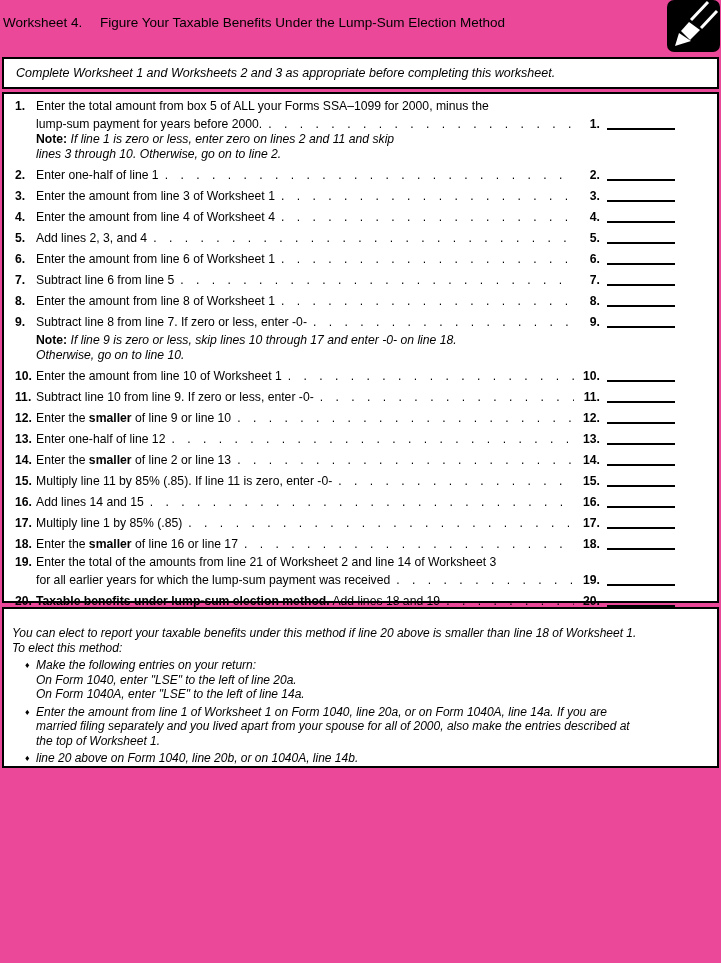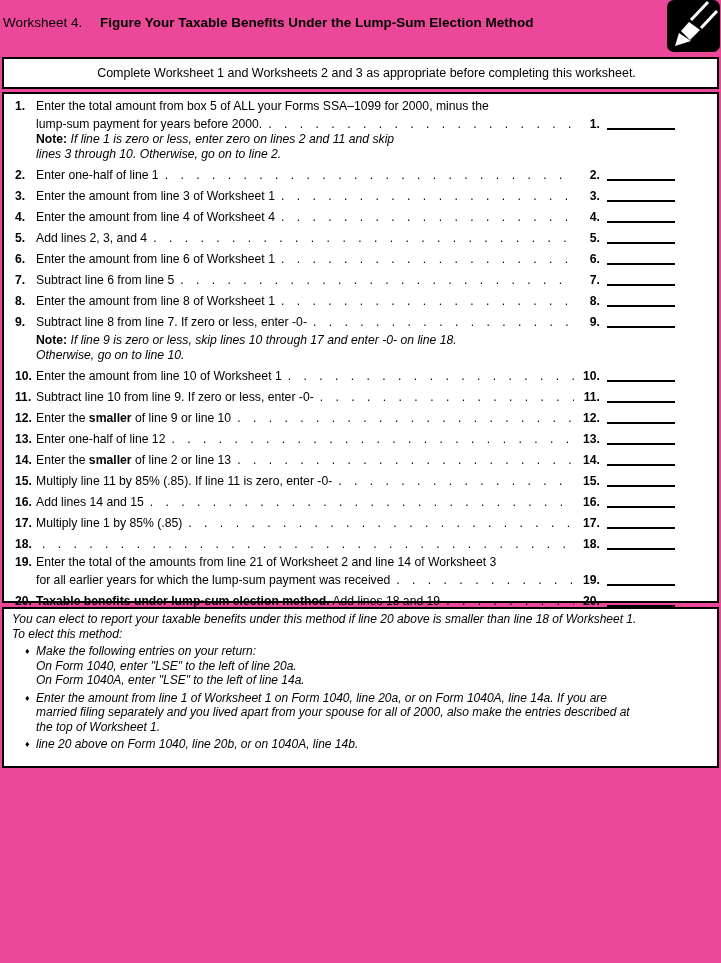--- a/index.html
+++ b/index.html
@@ -2,29 +2,29 @@
 <html><head>
 <meta charset="utf-8">
 <style>
   html,body{margin:0;padding:0;background:#fff;}
   body{font-family:"Liberation Sans",sans-serif;color:#000;}
   .page{position:relative;width:721px;height:963px;background:#ec4899;overflow:hidden;}
 
   
   .hdr{position:absolute;left:3px;top:13px;display:flex;font-size:13.5px;line-height:19px;}
   .hdr-label{width:97px;flex:0 0 97px;}
-  .hdr-title{font-weight:bold;}
+  .hdr-title{font-weight:normal;}
   .wicon{position:absolute;right:1px;top:0;width:53px;height:52px;}
 
   
   .box{position:absolute;left:0;right:0;margin:0 2px;border:2px solid #000;box-sizing:border-box;background:#fff;}
   .introbox{top:57px;height:32px;display:flex;align-items:center;padding-left:12px;
-            font-size:12.5px;justify-content:center;}
+            font-style:italic;font-size:12.5px;}
   .mainbox{top:92px;height:511px;padding-top:5px;}
-  .electbox{top:607px;height:161px;font-style:italic;font-size:12px;padding:3px 6px 0 8px;}
+  .electbox{top:607px;height:161px;font-style:italic;font-size:12px;padding:17px 6px 0 8px;}
 
   
   .wline{display:flex;align-items:baseline;line-height:15px;font-size:12.2px;padding-right:42px;}
   .wline.mt{margin-top:3px;}
   .lnum{flex:0 0 32px;box-sizing:border-box;padding-left:11px;font-weight:bold;}
   .ltext{flex:0 0 auto;white-space:nowrap;}
   .leader{flex:1 1 10px;overflow:hidden;white-space:nowrap;word-spacing:9px;margin:0 4px 0 6px;min-width:8px;}
   .spacer{flex:1 1 auto;}
   .enum{flex:0 0 auto;min-width:22px;text-align:right;font-weight:bold;}
   .eline{flex:0 0 68px;height:12px;border-bottom:2px solid #000;position:relative;top:2px;margin-left:7px;}
@@ -205,20 +205,21 @@
         </div>
         <div class="wline mt">
           <span class="lnum">17.</span>
           <span class="ltext"><span>Multiply line 1 by 85% (.85)</span></span>
           <span class="leader">. . . . . . . . . . . . . . . . . . . . . . . . . . . . . . . . . . . . . . . . . . . . . . . . . . . . . . . . . . . . </span>
           <span class="enum">17.</span>
           <span class="eline"></span>
         </div>
         <div class="wline mt">
           <span class="lnum">18.</span>
+          <span class="ltext"><span>Enter the </span><span class="b">smaller</span><span> of line 16 or line 17</span></span>
           <span class="leader">. . . . . . . . . . . . . . . . . . . . . . . . . . . . . . . . . . . . . . . . . . . . . . . . . . . . . . . . . . . . </span>
           <span class="enum">18.</span>
           <span class="eline"></span>
         </div>
         <div class="wline mt">
           <span class="lnum">19.</span>
           <span class="ltext"><span>Enter the total of the amounts from line 21 of Worksheet 2 and line 14 of Worksheet 3</span></span>
           <span class="spacer"></span>
         </div>
         <div class="wline">

